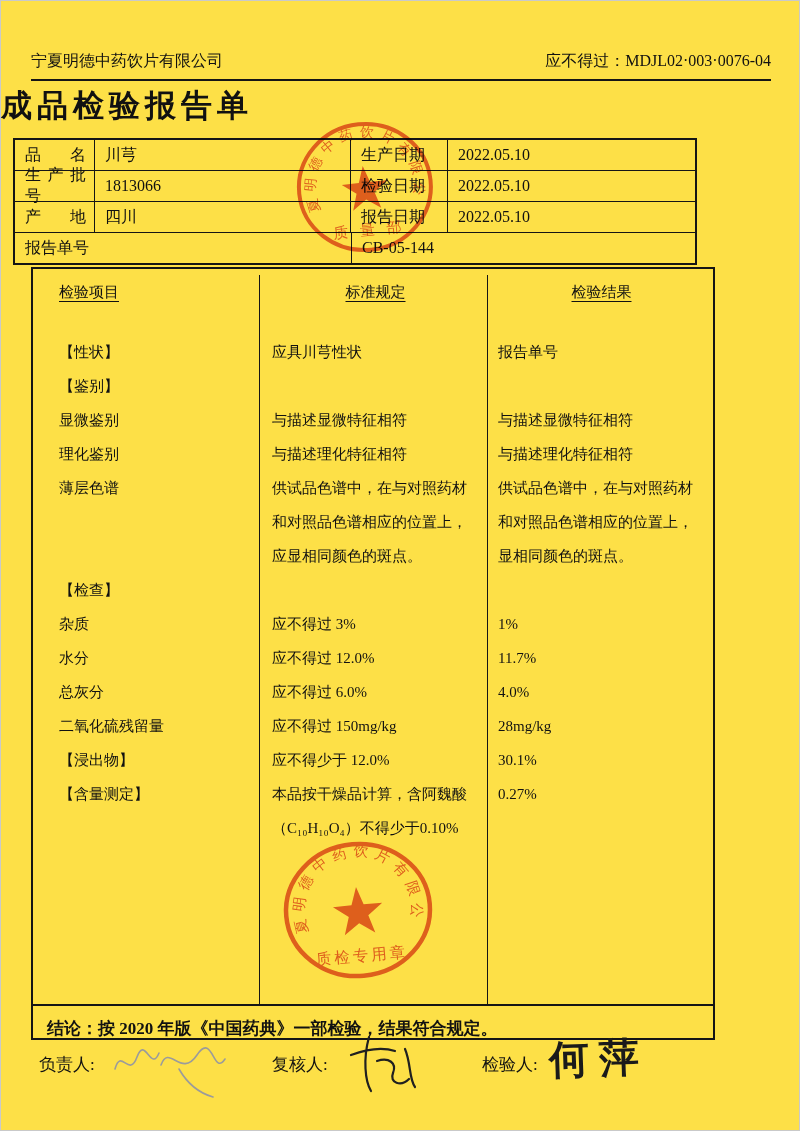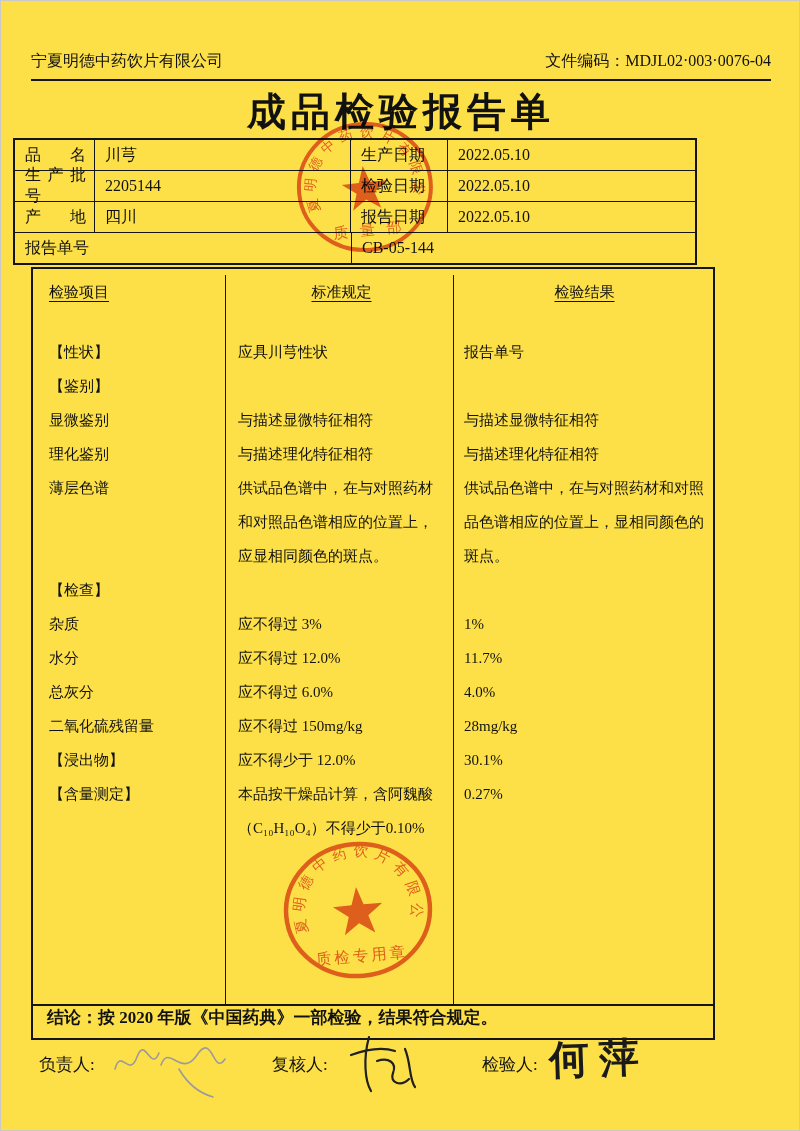--- a/index.html
+++ b/index.html
@@ -8,22 +8,22 @@
     font-family:"Liberation Serif","DejaVu Serif",serif; color:#111;
     box-sizing:border-box; border:1px solid #c9c9c9; overflow:hidden;
   }
   
   .hdr {
     position:absolute; left:30px; top:50px; width:740px;
     display:flex; justify-content:space-between; align-items:flex-end;
     border-bottom:2px solid #151515; padding-bottom:7px; font-size:16px;
   }
   .title {
-    position:absolute; left:0; top:84px; width:800px; text-align:center;
-    font-size:39px; font-weight:bold; letter-spacing:5px;
+    position:absolute; left:0; top:84px; width:800px; 
+    font-size:31px; font-weight:bold; letter-spacing:5px;
   }
   
   .info-table {
     position:absolute; left:12px; top:137px; width:684px;
     border:2px solid #151515; box-sizing:border-box; font-size:16px;
   }
   .info-row { display:flex; height:30px; border-bottom:1px solid #151515; }
   .info-row:last-child { border-bottom:none; }
   .ic { box-sizing:border-box; padding:0 8px 0 10px; display:flex; align-items:center; }
   .ic-l1 { width:80px;  border-right:1px solid #151515; }
@@ -37,29 +37,29 @@
   .main-table {
     position:absolute; left:30px; top:266px; width:684px; height:773px;
     border:2px solid #151515; box-sizing:border-box; font-size:15px;
   }
   .main-body { position:relative; height:735px; display:flex; flex-direction:column; }
   .brow { display:flex; min-height:34px; }
   .brow.hdr-row { padding-top:6px; min-height:30px; }
   .brow.spacer { min-height:26px; }
   .brow.fill { flex:1; }
   .bc { box-sizing:border-box; line-height:34px; }
-  .bc1 { width:193px; border-right:1px solid #151515; padding-left:16px; }
+  .bc1 { width:227px; border-right:1px solid #151515; padding-left:26px; }
   .bc2 { width:228px; border-right:1px solid #151515; padding:0 8px 0 12px; }
   .bc3 { flex:1; padding:0 8px 0 10px; }
   .col-head { text-decoration:underline; text-underline-offset:4px; }
   .bc2.col-head, .bc3.col-head { text-align:center; }
   
   .conclusion {
     height:36px; border-top:2px solid #151515; box-sizing:border-box;
-    display:flex; align-items:flex-start; padding-left:14px; font-size:17px; font-weight:600;
+    display:flex; align-items:flex-end; padding-left:14px; font-size:17px; font-weight:600;
   }
   .conclusion .txt { font-weight:600; }
   
   .sig-row { position:absolute; left:30px; top:1042px; width:740px; height:70px; font-size:17px; }
   .sig-label { position:absolute; top:10px; }
   .sig-ink { position:absolute; }
   .insp-name {
     position:absolute; left:518px; top:-12px; font-size:40px; font-weight:bold;
     letter-spacing:10px; transform:rotate(-2deg); color:#1a1a1a;
   }
@@ -67,39 +67,39 @@
   .stamp { position:absolute; mix-blend-mode:multiply; opacity:.82; }
   .stamp text { font-family:"Liberation Serif","DejaVu Serif",serif; }
 </style>
 </head>
 <body>
 
 <div class="page">
 
   <div class="hdr">
     <span>宁夏明德中药饮片有限公司</span>
-    <span><span>文件编码：</span><span>MDJL02·003·0076-04</span></span>
+    <span><span>应不得过：</span><span>MDJL02·003·0076-04</span></span>
   </div>
 
   <div class="title">成品检验报告单</div>
 
   <div class="info-table">
     <div class="info-row">
       <div class="ic ic-l1">
           <span class="just">品名</span>
         </div>
       <div class="ic ic-v1">川芎</div>
       <div class="ic ic-l2">生产日期</div>
       <div class="ic ic-v2">2022.05.10</div>
     </div>
     <div class="info-row">
       <div class="ic ic-l1">
           <span class="just">生产批号</span>
         </div>
-      <div class="ic ic-v1">2205144</div>
+      <div class="ic ic-v1">1813066</div>
       <div class="ic ic-l2">检验日期</div>
       <div class="ic ic-v2">2022.05.10</div>
     </div>
     <div class="info-row">
       <div class="ic ic-l1">
           <span class="just">产地</span>
         </div>
       <div class="ic ic-v1">四川</div>
       <div class="ic ic-l2">报告日期</div>
       <div class="ic ic-v2">2022.05.10</div>

